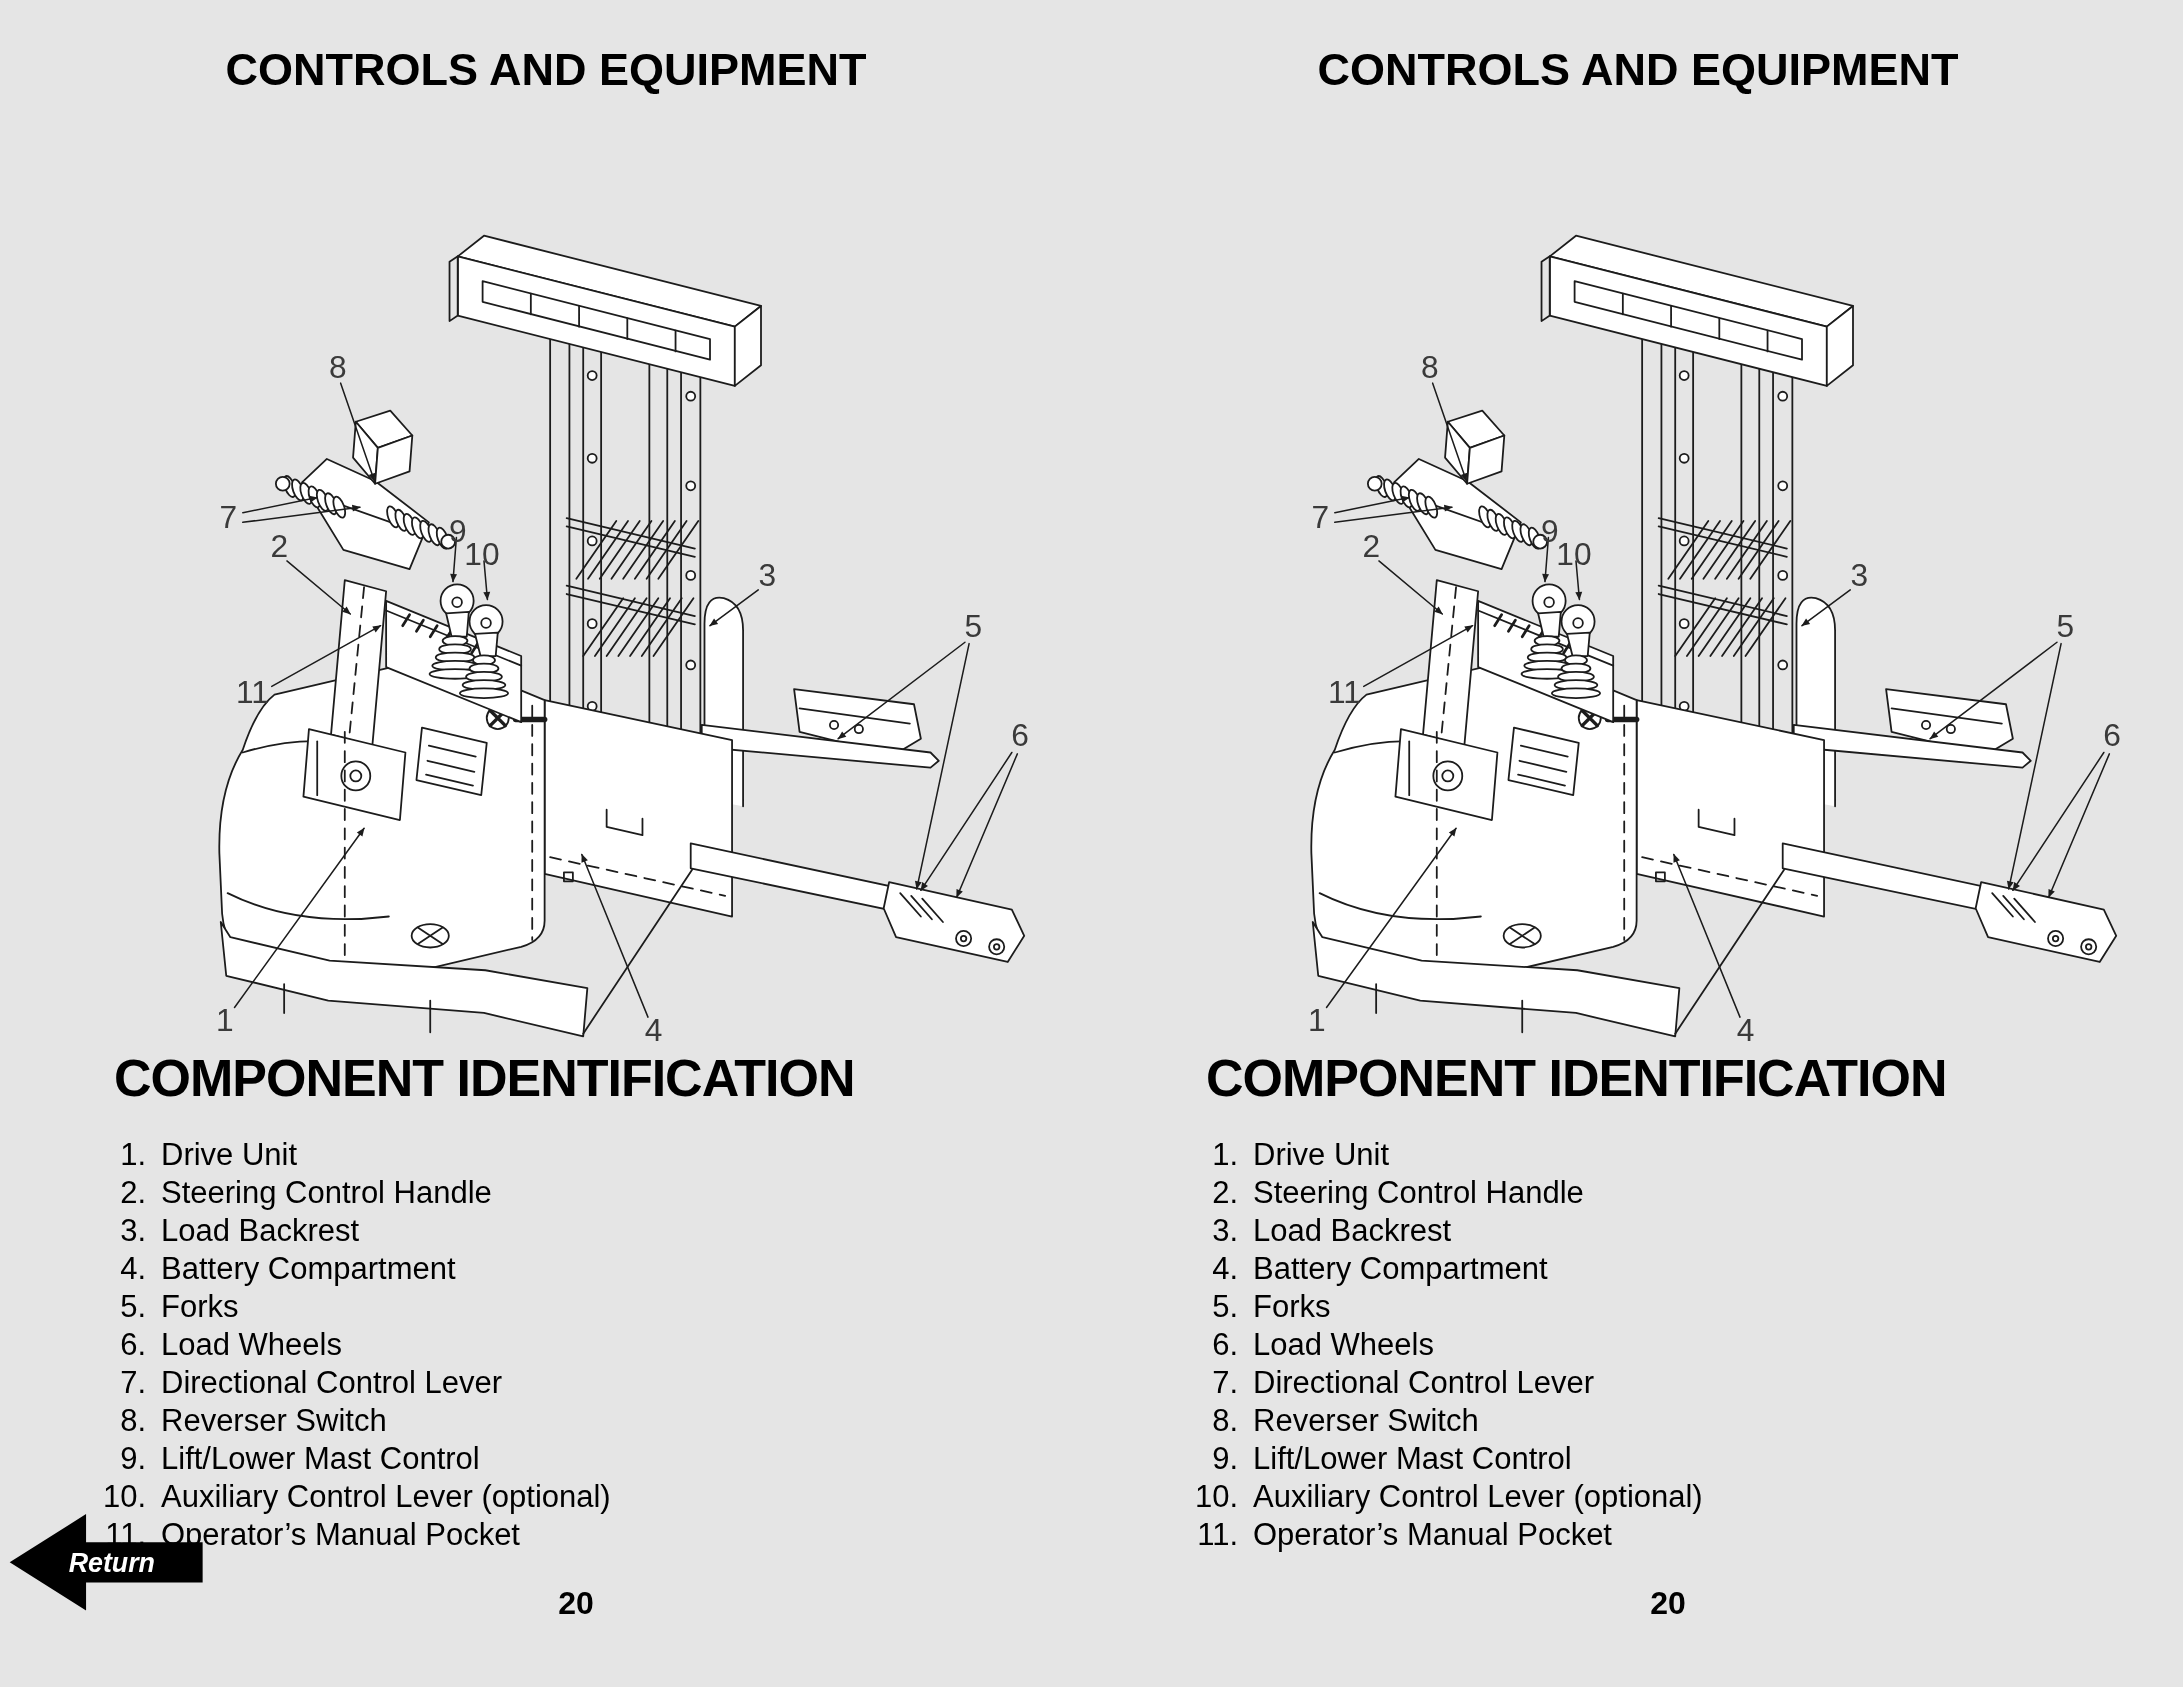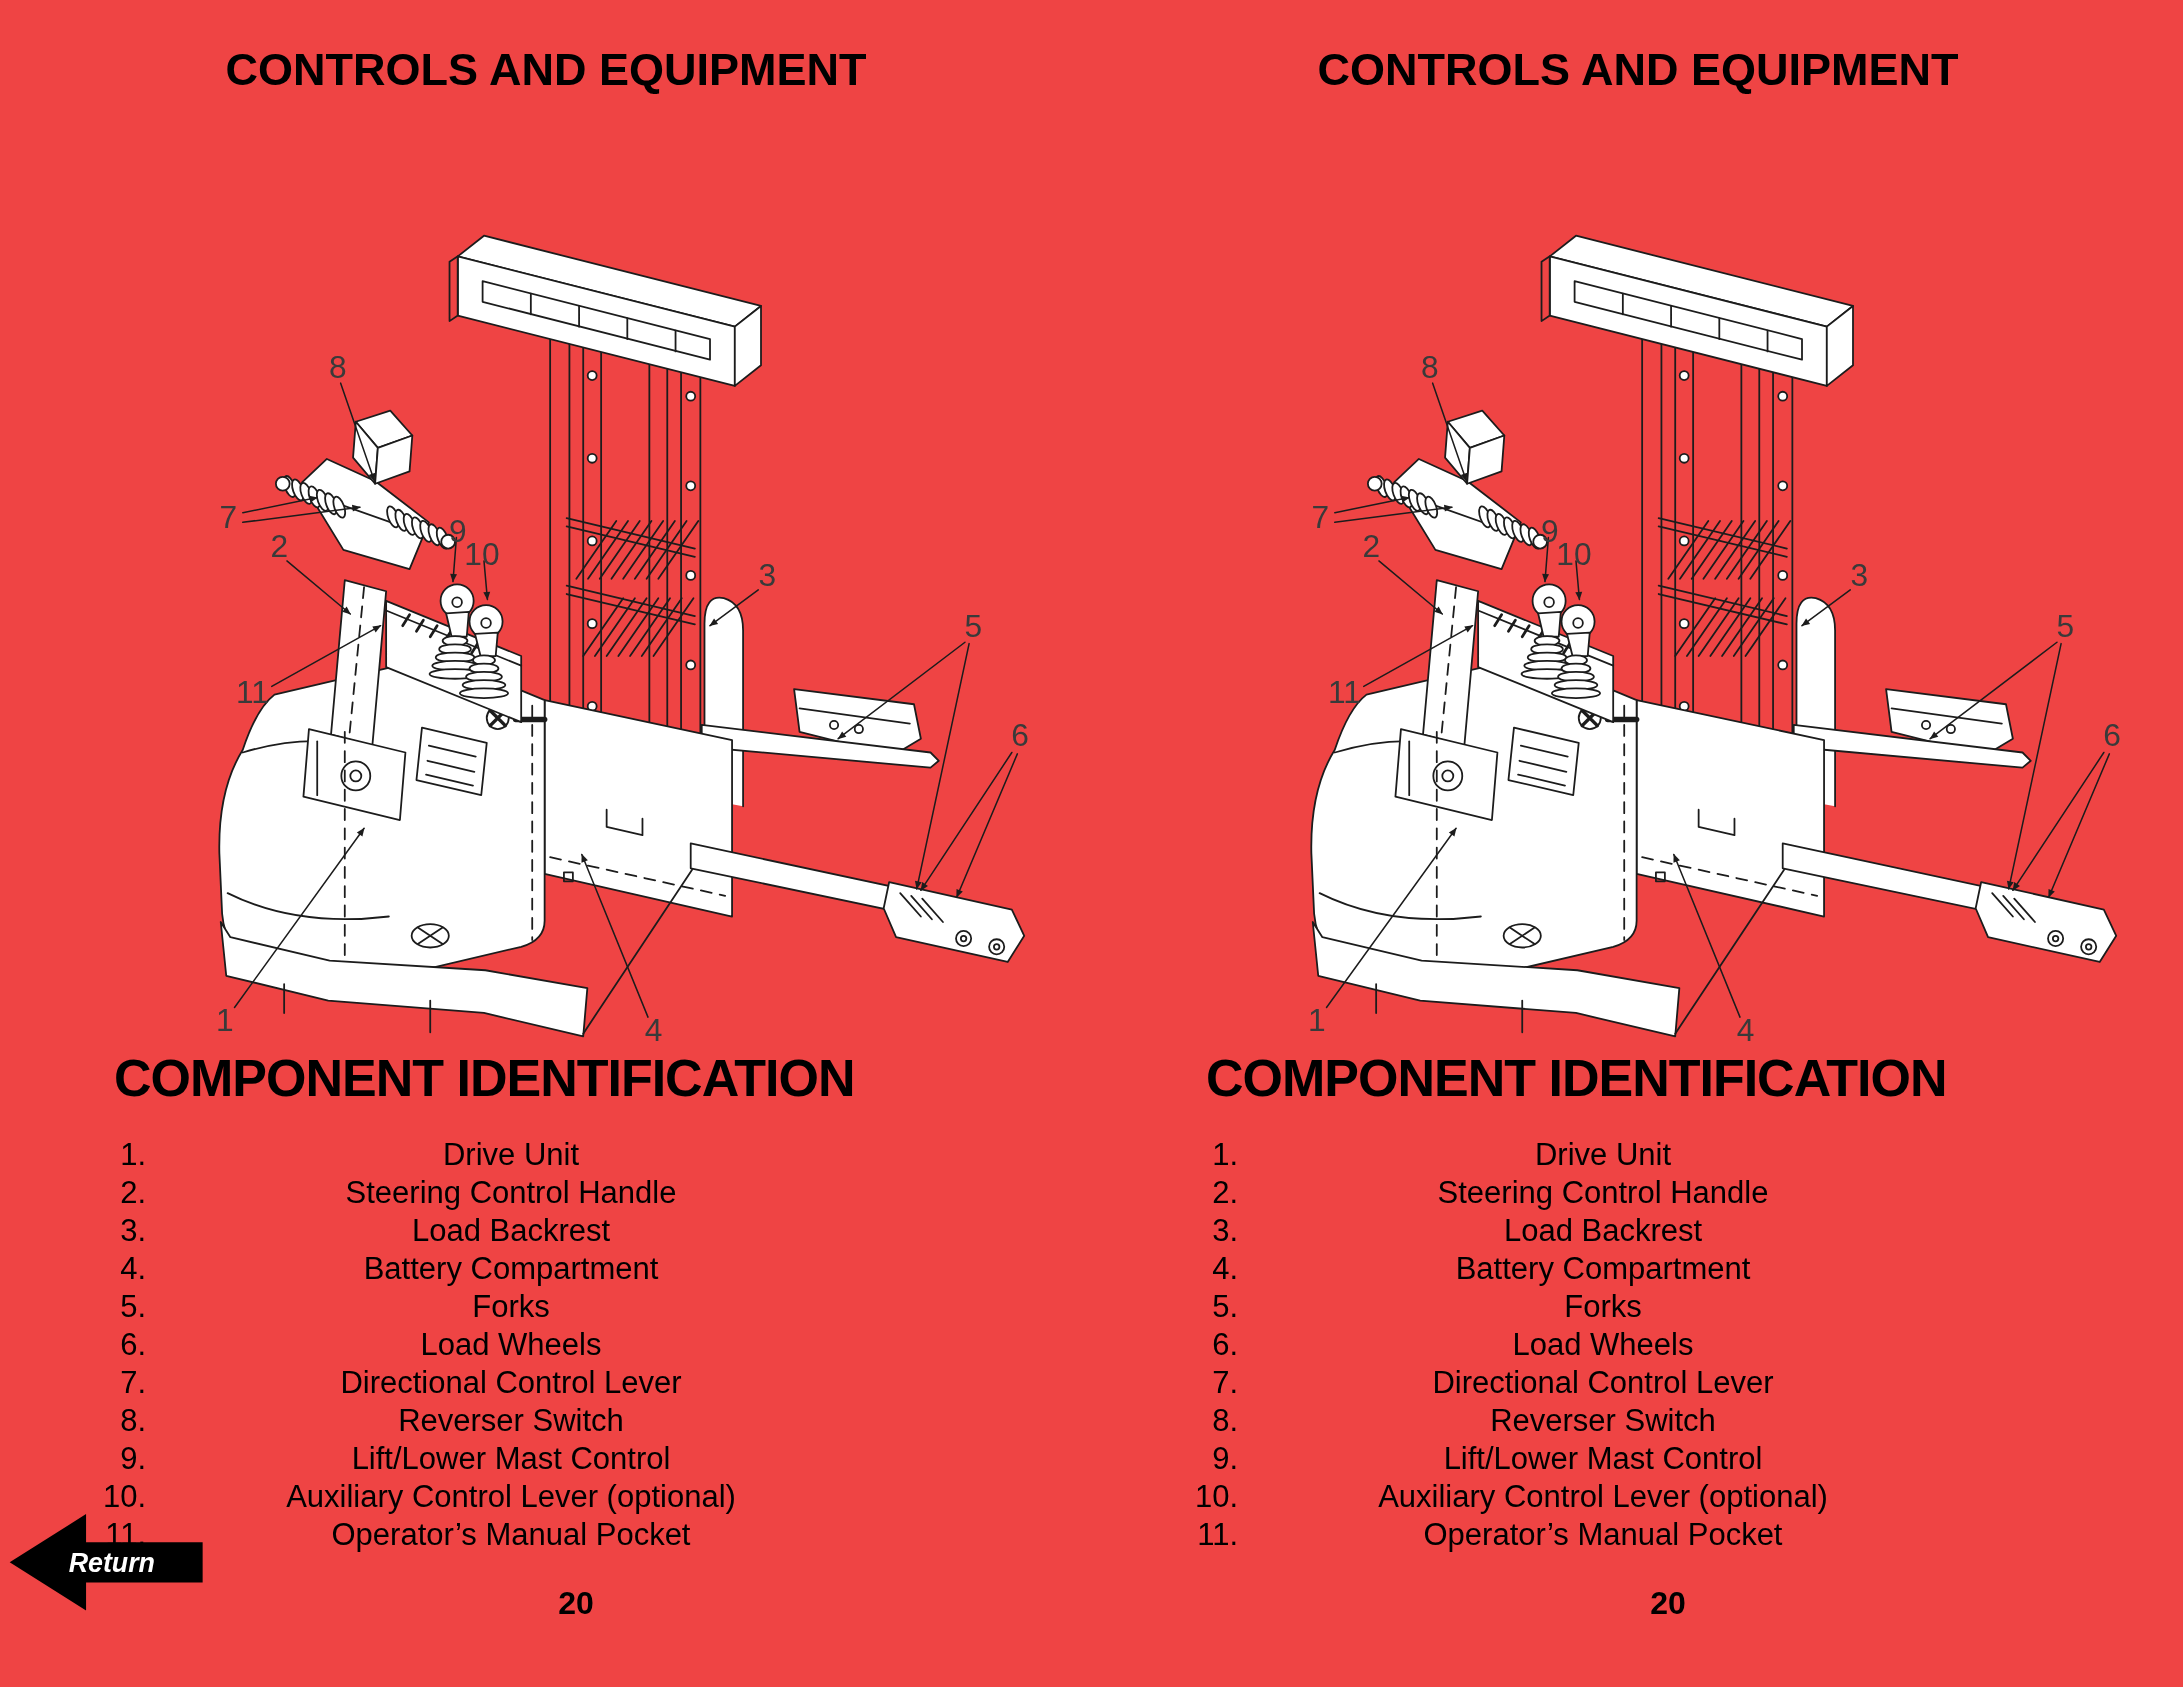--- a/index.html
+++ b/index.html
@@ -1,30 +1,30 @@
 <!DOCTYPE html>
 <html style="font-size:11px"><head>
 <meta charset="utf-8">
 <style>
   html,body{margin:0;padding:0;background:#ffffff;}
   body{width:2183px;height:1687px;position:relative;overflow:hidden;
        font-family:"Liberation Sans", sans-serif;color:#000;}
-  .page{position:absolute;top:0;width:1092px;height:1687px;background:#ef4444;}
+  .page{position:absolute;top:0;width:1092px;height:1687px;background:#e5e5e5;}
   #pageL{left:0;} #pageR{left:1092px;}
   .title{position:absolute;top:44px;left:0;width:100%;text-align:center;
          font-size:45px;font-weight:700;letter-spacing:0px;white-space:nowrap;}
   .diagram-slot{position:absolute;left:0;top:0;width:1092px;height:1075px;}
   .diagram-slot svg{width:100%;height:100%;display:block;}
   .section-heading{position:absolute;left:114px;top:1048px;font-size:52px;
          font-weight:700;letter-spacing:-1px;white-space:nowrap;}
   .component-list{position:absolute;left:103px;top:1136px;width:758px;}
   .component-list .row{display:grid;grid-template-columns:43px 1fr;column-gap:15px;
          height:38px;align-items:center;font-size:31px;}
   .component-list .num{text-align:right;}
-  .component-list .lbl{text-align:center;white-space:nowrap;}
+  .component-list .lbl{text-align:left;white-space:nowrap;}
   .page-number{position:absolute;top:1585px;left:0;width:100%;text-align:center;
          font-size:32px;transform:translateX(30px);font-weight:bold;}
   .return-btn{position:absolute;left:6.9px;top:1512px;width:201px;height:102px;cursor:pointer;font-style:italic;}
   .return-btn svg{width:100%;height:100%;display:block;}
   .return-btn text{font-family:"Liberation Sans", sans-serif;font-weight:700;font-size:40px;}
   .callout{font-family:"Liberation Sans", sans-serif;font-size:46px;fill:#3a3a3a;}
 </style>
 </head>
 <body>
 

